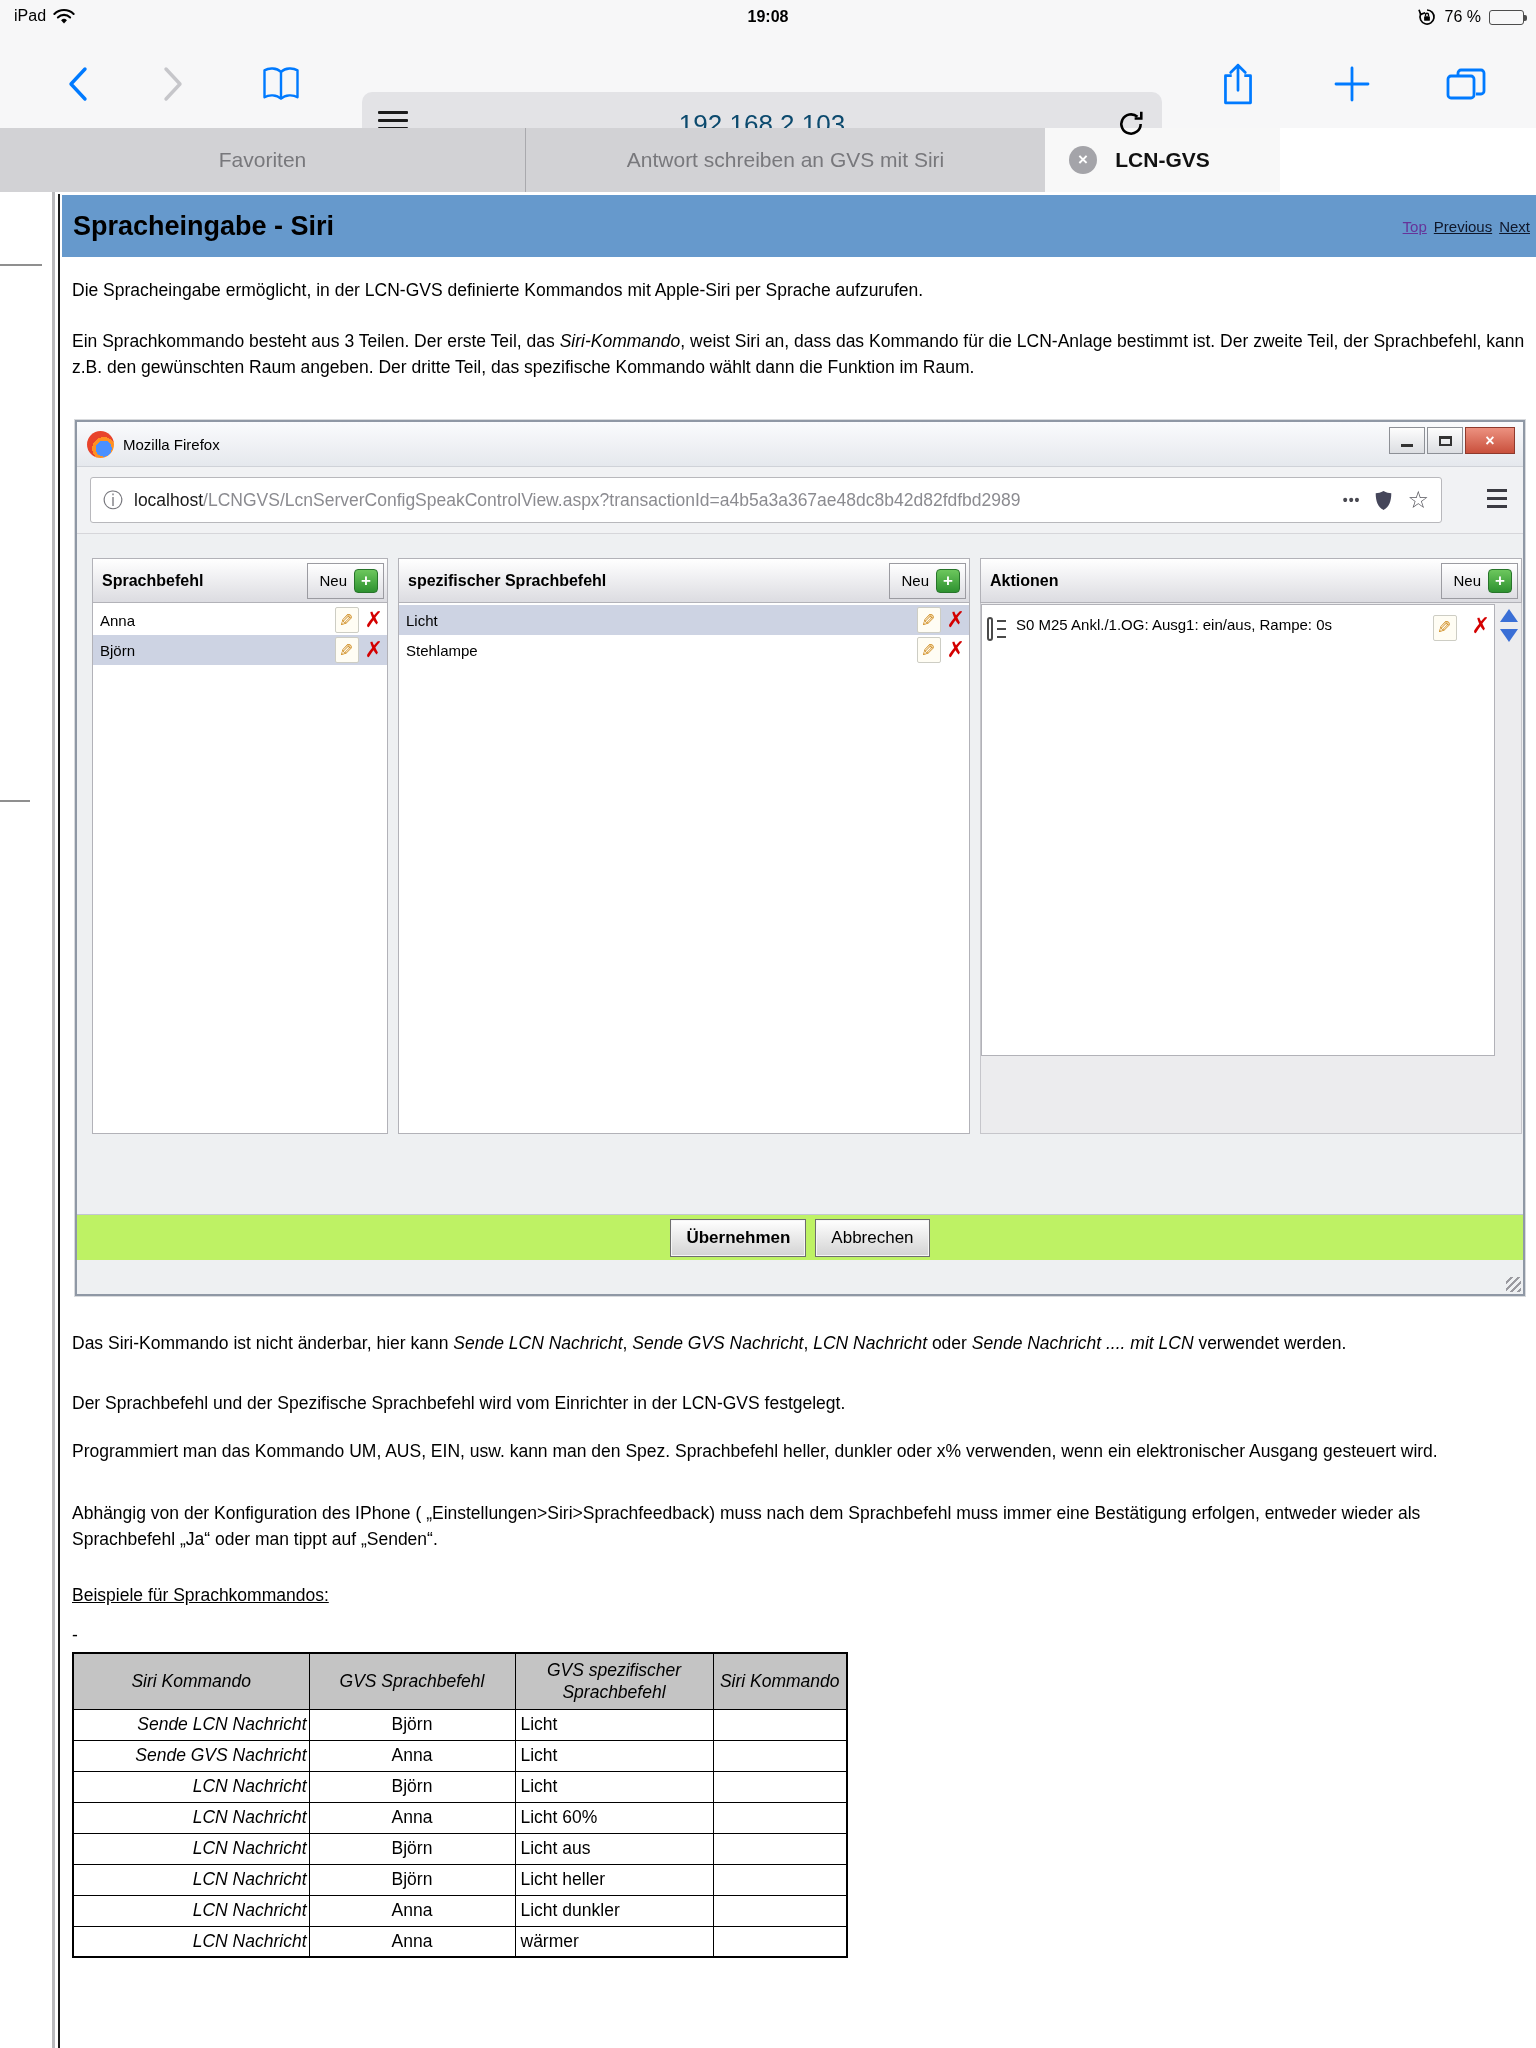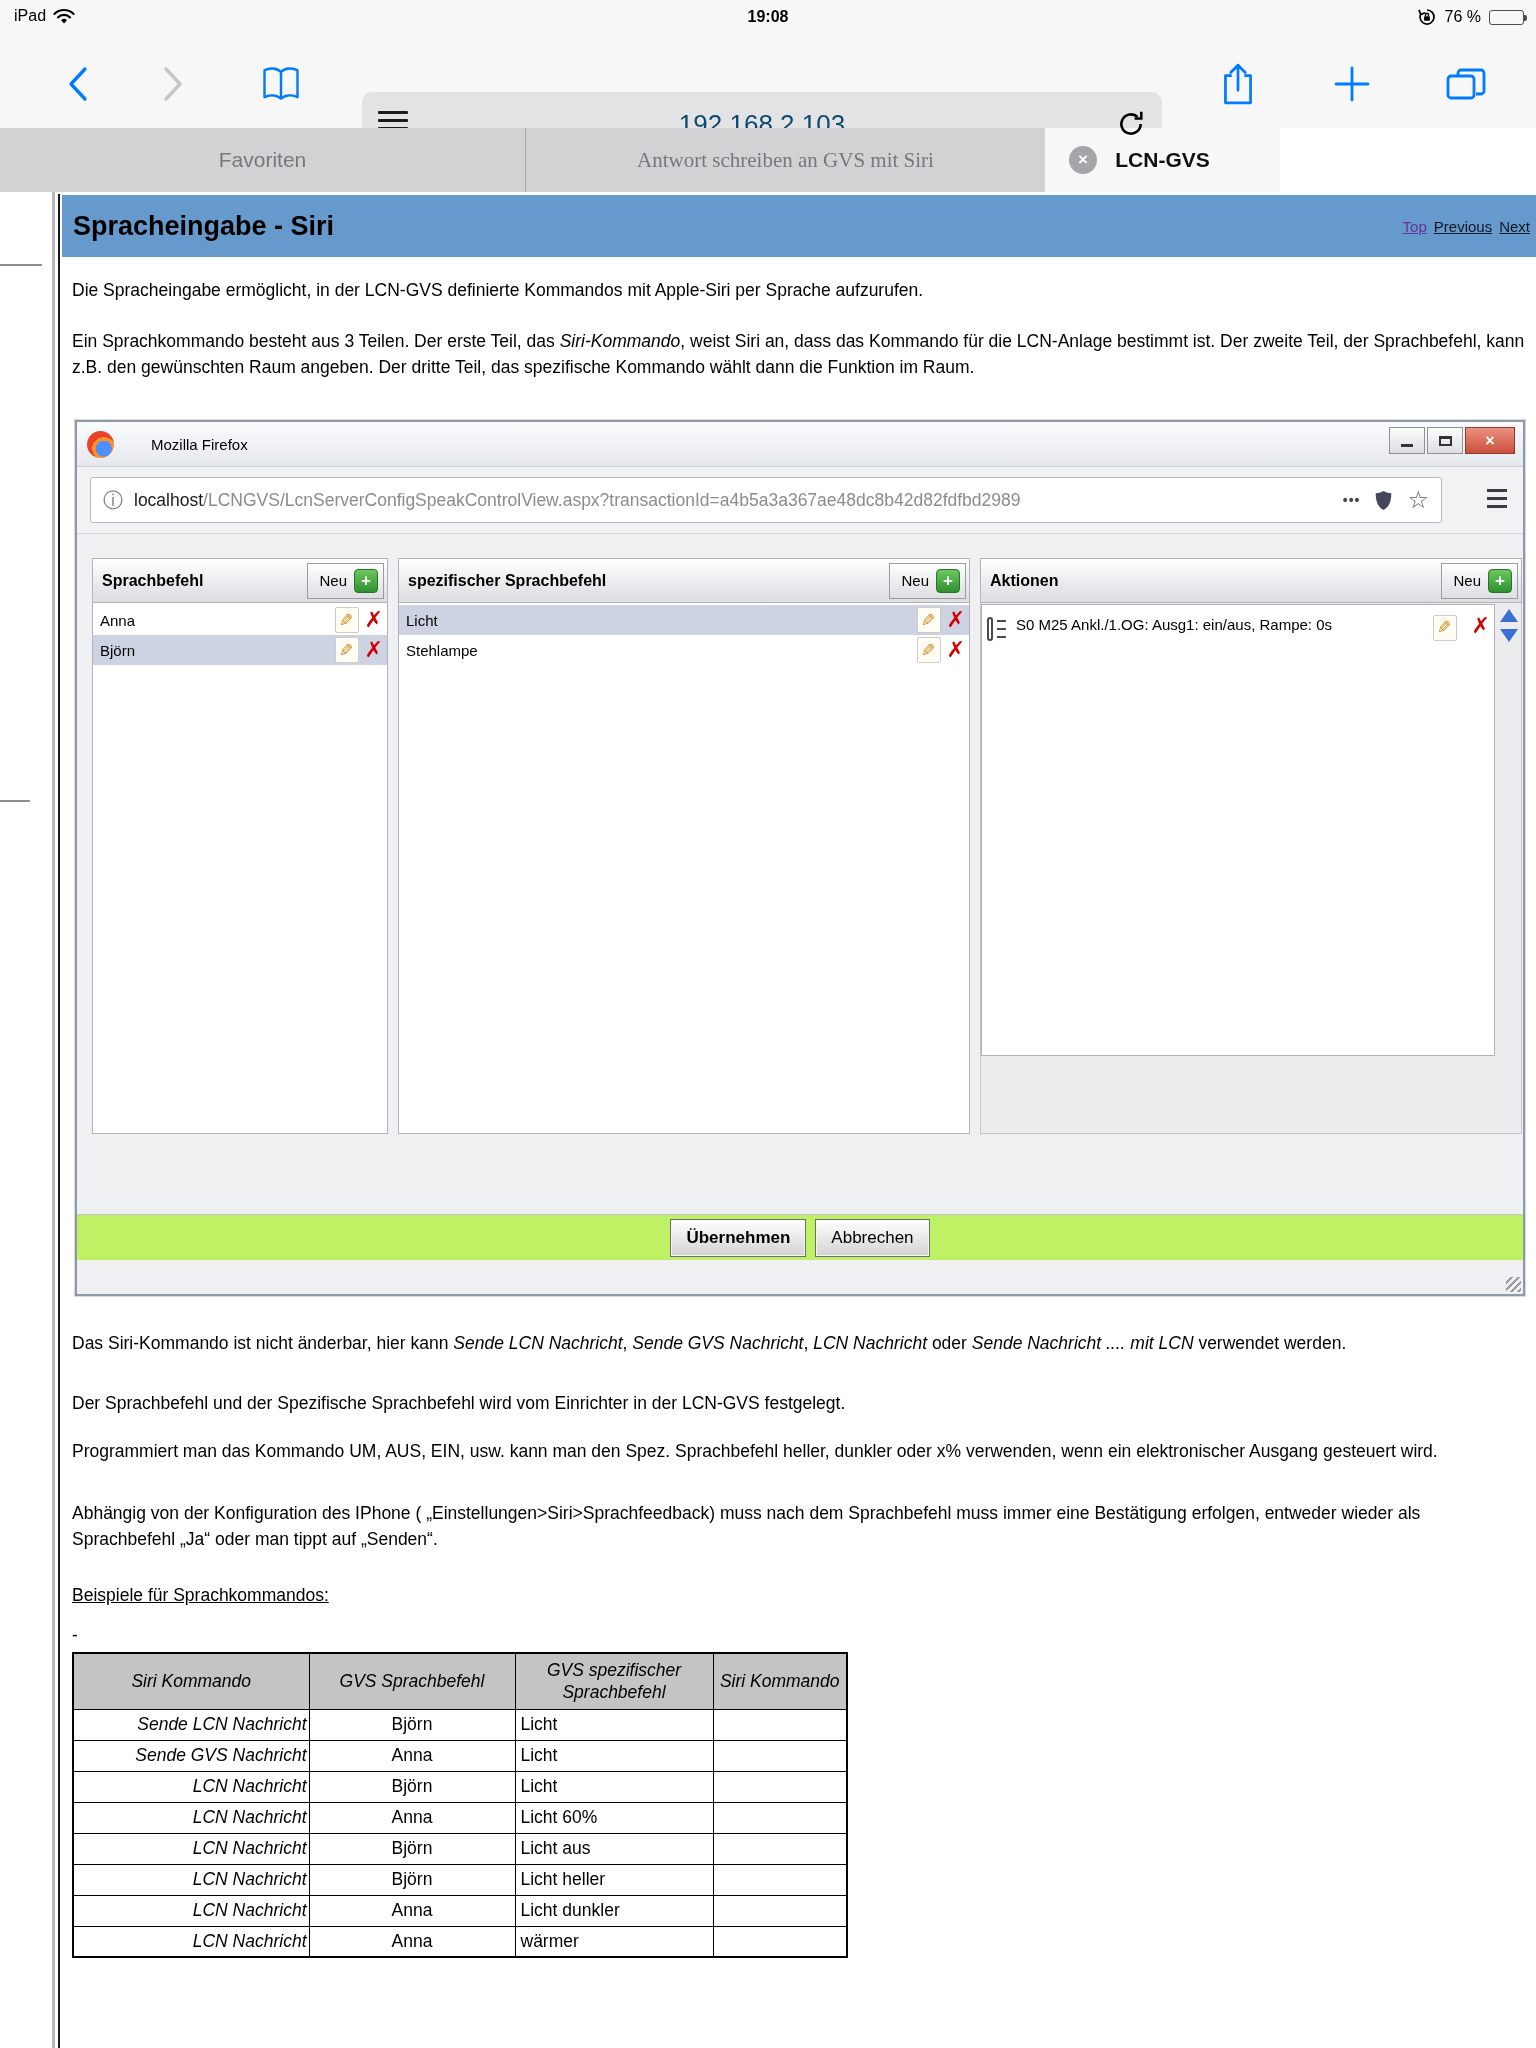--- a/index.html
+++ b/index.html
@@ -53,21 +53,21 @@
 
   .para { position:absolute; left:11px; right:8px; font-size:17.5px; line-height:26px; }
   .it { font-style:italic; }
   .heading-underline { text-decoration:underline; }
 
   
   .ff-window { position:absolute; left:14px; top:228px; width:1450px; height:876px;
     border:2px solid #8f98a5; background:#eef0f2; box-shadow:0 0 0 1px #d8dadd; }
   .ff-titlebar { position:absolute; left:0; top:0; right:0; height:45px;
     background:linear-gradient(#fafbfd,#e5e8ed); border-bottom:1px solid #cfd2d8;
-    display:flex; align-items:center; padding:0 10px;gap:28px; }
+    display:flex; align-items:center; padding:0 10px; }
   .ff-logo { width:27px; height:27px; border-radius:50%;
     background:radial-gradient(circle at 62% 65%, #4a90ff 0 8px, #ff9022 8px 11.5px, #e8432b 11.5px); }
   .ff-title { font-size:15px; margin-left:9px; }
   .ff-winbtns { position:absolute; right:8px; top:5px; display:flex; gap:2px; }
   .wbtn { width:36px; height:27px; border:1px solid #8d9096; background:linear-gradient(#fdfdfd,#dcdee2);
     display:flex; align-items:center; justify-content:center; }
   .wbtn-close { width:50px; background:linear-gradient(#ec9180,#c9503c); border-color:#8e392c;
     color:#fff; font-weight:700; font-size:16px; }
   .glyph-min { width:12px; height:3px; background:#333; margin-top:10px; }
   .glyph-max { width:13px; height:10px; border:2px solid #333; border-top-width:3px; }
@@ -216,21 +216,21 @@
       <rect x="3" y="10" width="26" height="22" rx="3" fill="#f7f7f8" stroke="#007aff" stroke-width="2.8"></rect>
     </svg>
   </span>
 </div>
 
 <div class="tab-bar">
   <div class="tab" style="width:525px;">
     <span>Favoriten</span>
   </div>
   <div class="tab-sep"></div>
-  <div class="tab" style="width:519px;font-family:Liberation Serif, serif;">
+  <div class="tab" style="width:519px;">
     <span>Antwort schreiben an GVS mit Siri</span>
   </div>
   <div class="tab tab-active" style="flex:1;">
     <span class="tab-close">×</span>
     <span>LCN-GVS</span>
   </div>
 </div>
 
 <div class="gutter">
   <span class="tick1"></span>

